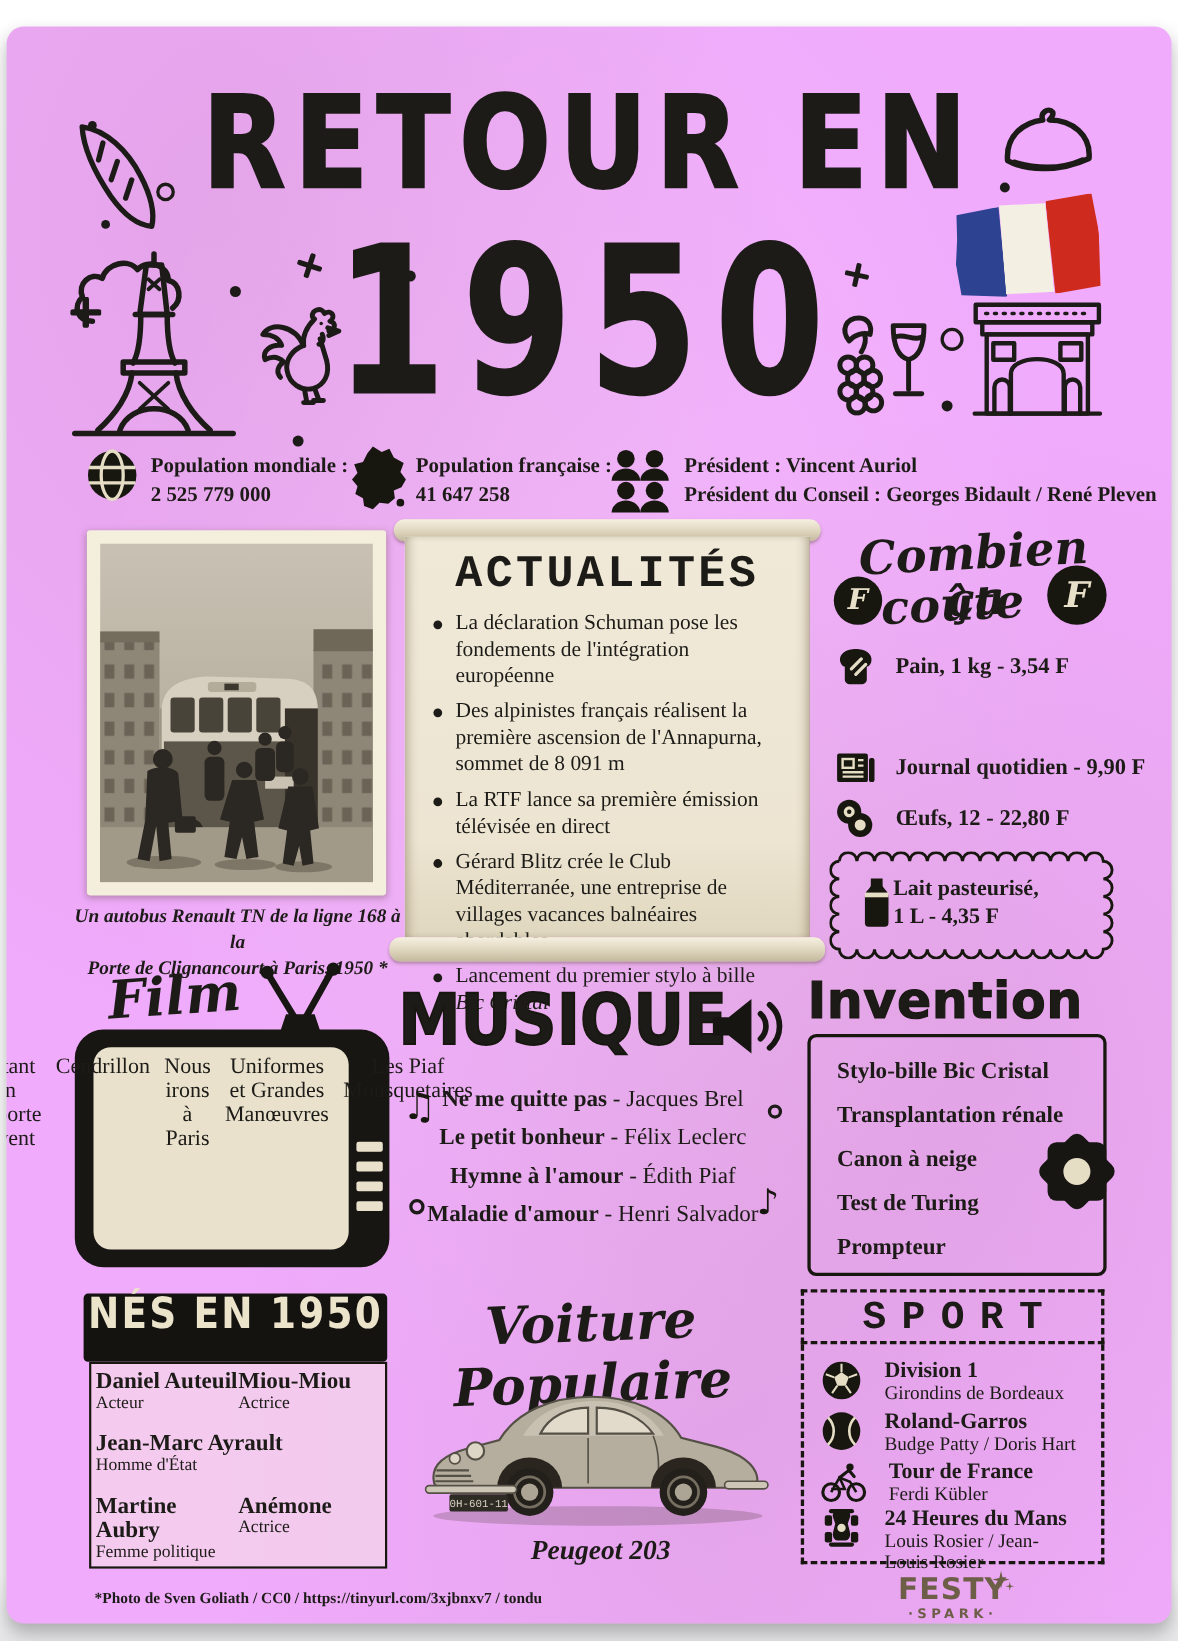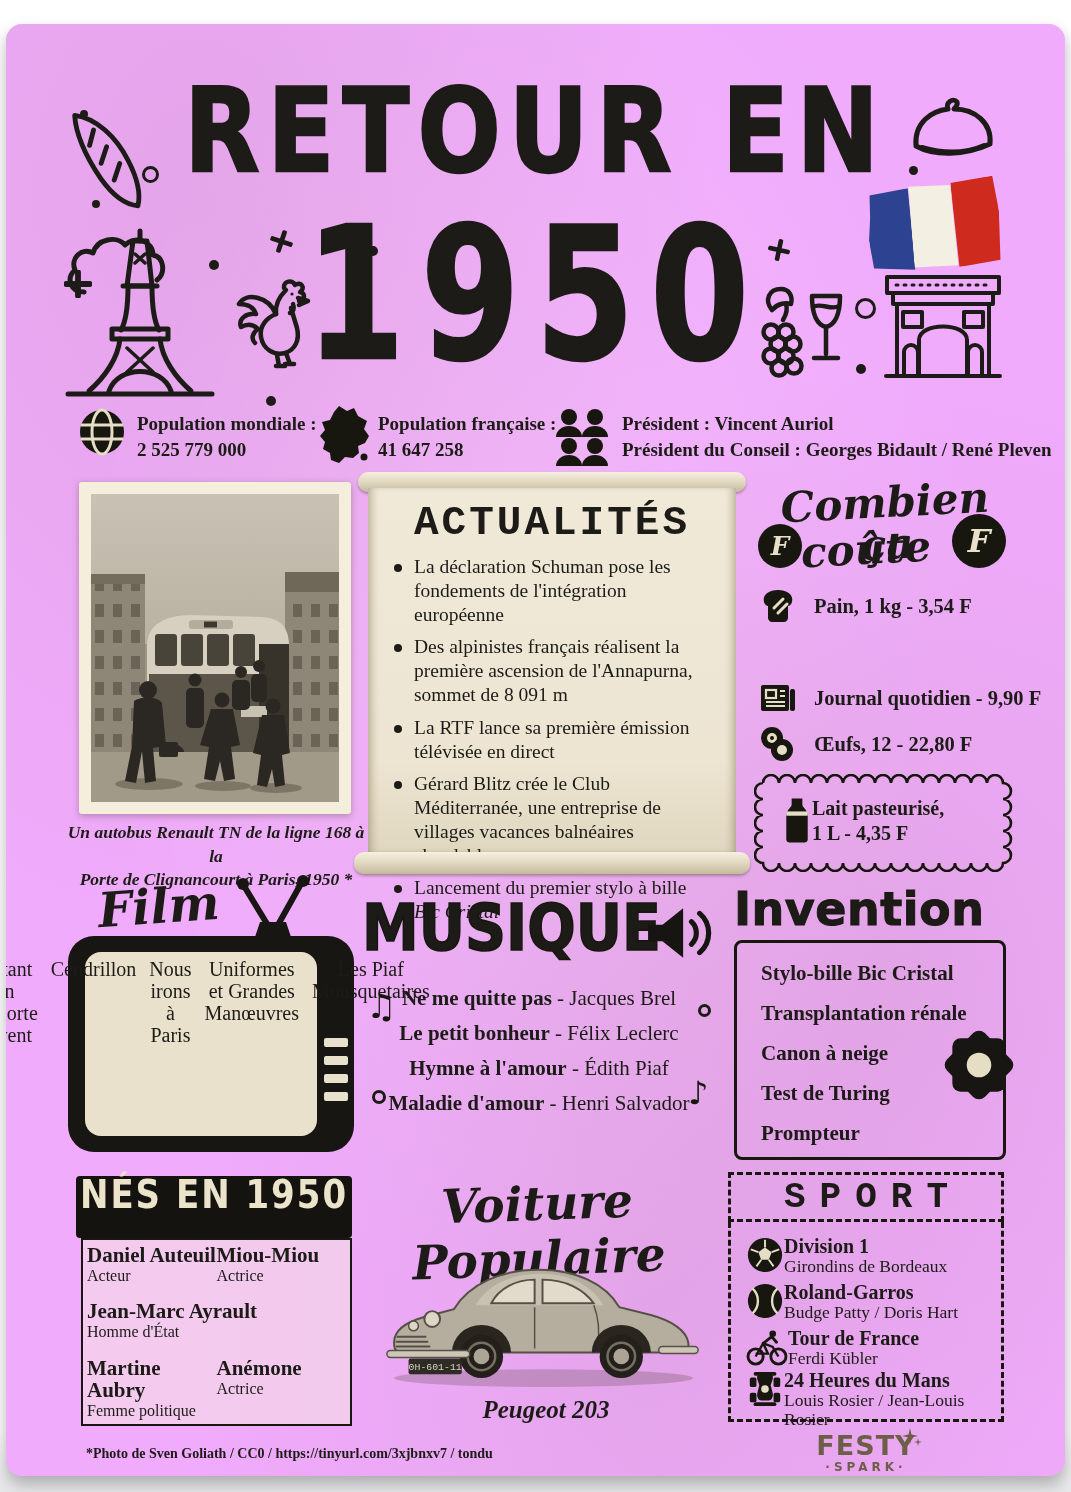--- a/index.html
+++ b/index.html
@@ -63,21 +63,21 @@
 .person .nm{font-size:21px;font-weight:700;line-height:1.05}
 .person .rl{font-size:16px;line-height:1.2}
 .person.wide{grid-column:1 / span 2}
 
 .voiture-title{left:352px;top:1152px;width:360px;text-align:center;font-size:47px;transform:rotate(-2deg)}
 .voiture-caption{left:380px;top:1372px;width:320px;text-align:center;font-size:25px;font-weight:700;font-style:italic}
 
 .sport-titlebox{left:722px;top:1148px;width:276px;height:50px;border:3px dashed #17160f;display:flex;align-items:center;justify-content:center}
 .sport-titlebox span{font-family:"Liberation Mono",monospace;font-weight:700;font-size:36px;letter-spacing:14px;padding-left:14px}
 .sport-box{left:722px;top:1198px;width:276px;height:200px;border:3px dashed #17160f;border-top:none}
-.sport-row{position:absolute;display:flex;gap:0;align-items:flex-start}
+.sport-row{position:absolute;display:flex;gap:20px;align-items:flex-start}
 .sport-row .ev{font-size:20px;font-weight:700;line-height:1.05}
 .sport-row .wn{font-size:17.5px;line-height:1.1}
 
 .credit{left:80px;top:1422px;font-size:14px;font-weight:700}
 .brand{left:800px;top:1408px;width:120px;text-align:center;color:#6d5e48}
 .brand .nm{font-family:"DejaVu Sans",sans-serif;font-weight:800;font-size:27px;letter-spacing:1px;line-height:1}
 .brand .sb{font-family:"DejaVu Sans",sans-serif;font-weight:700;font-size:12px;letter-spacing:4px;margin-top:1px}
 </style>
 </head>
 <body>

